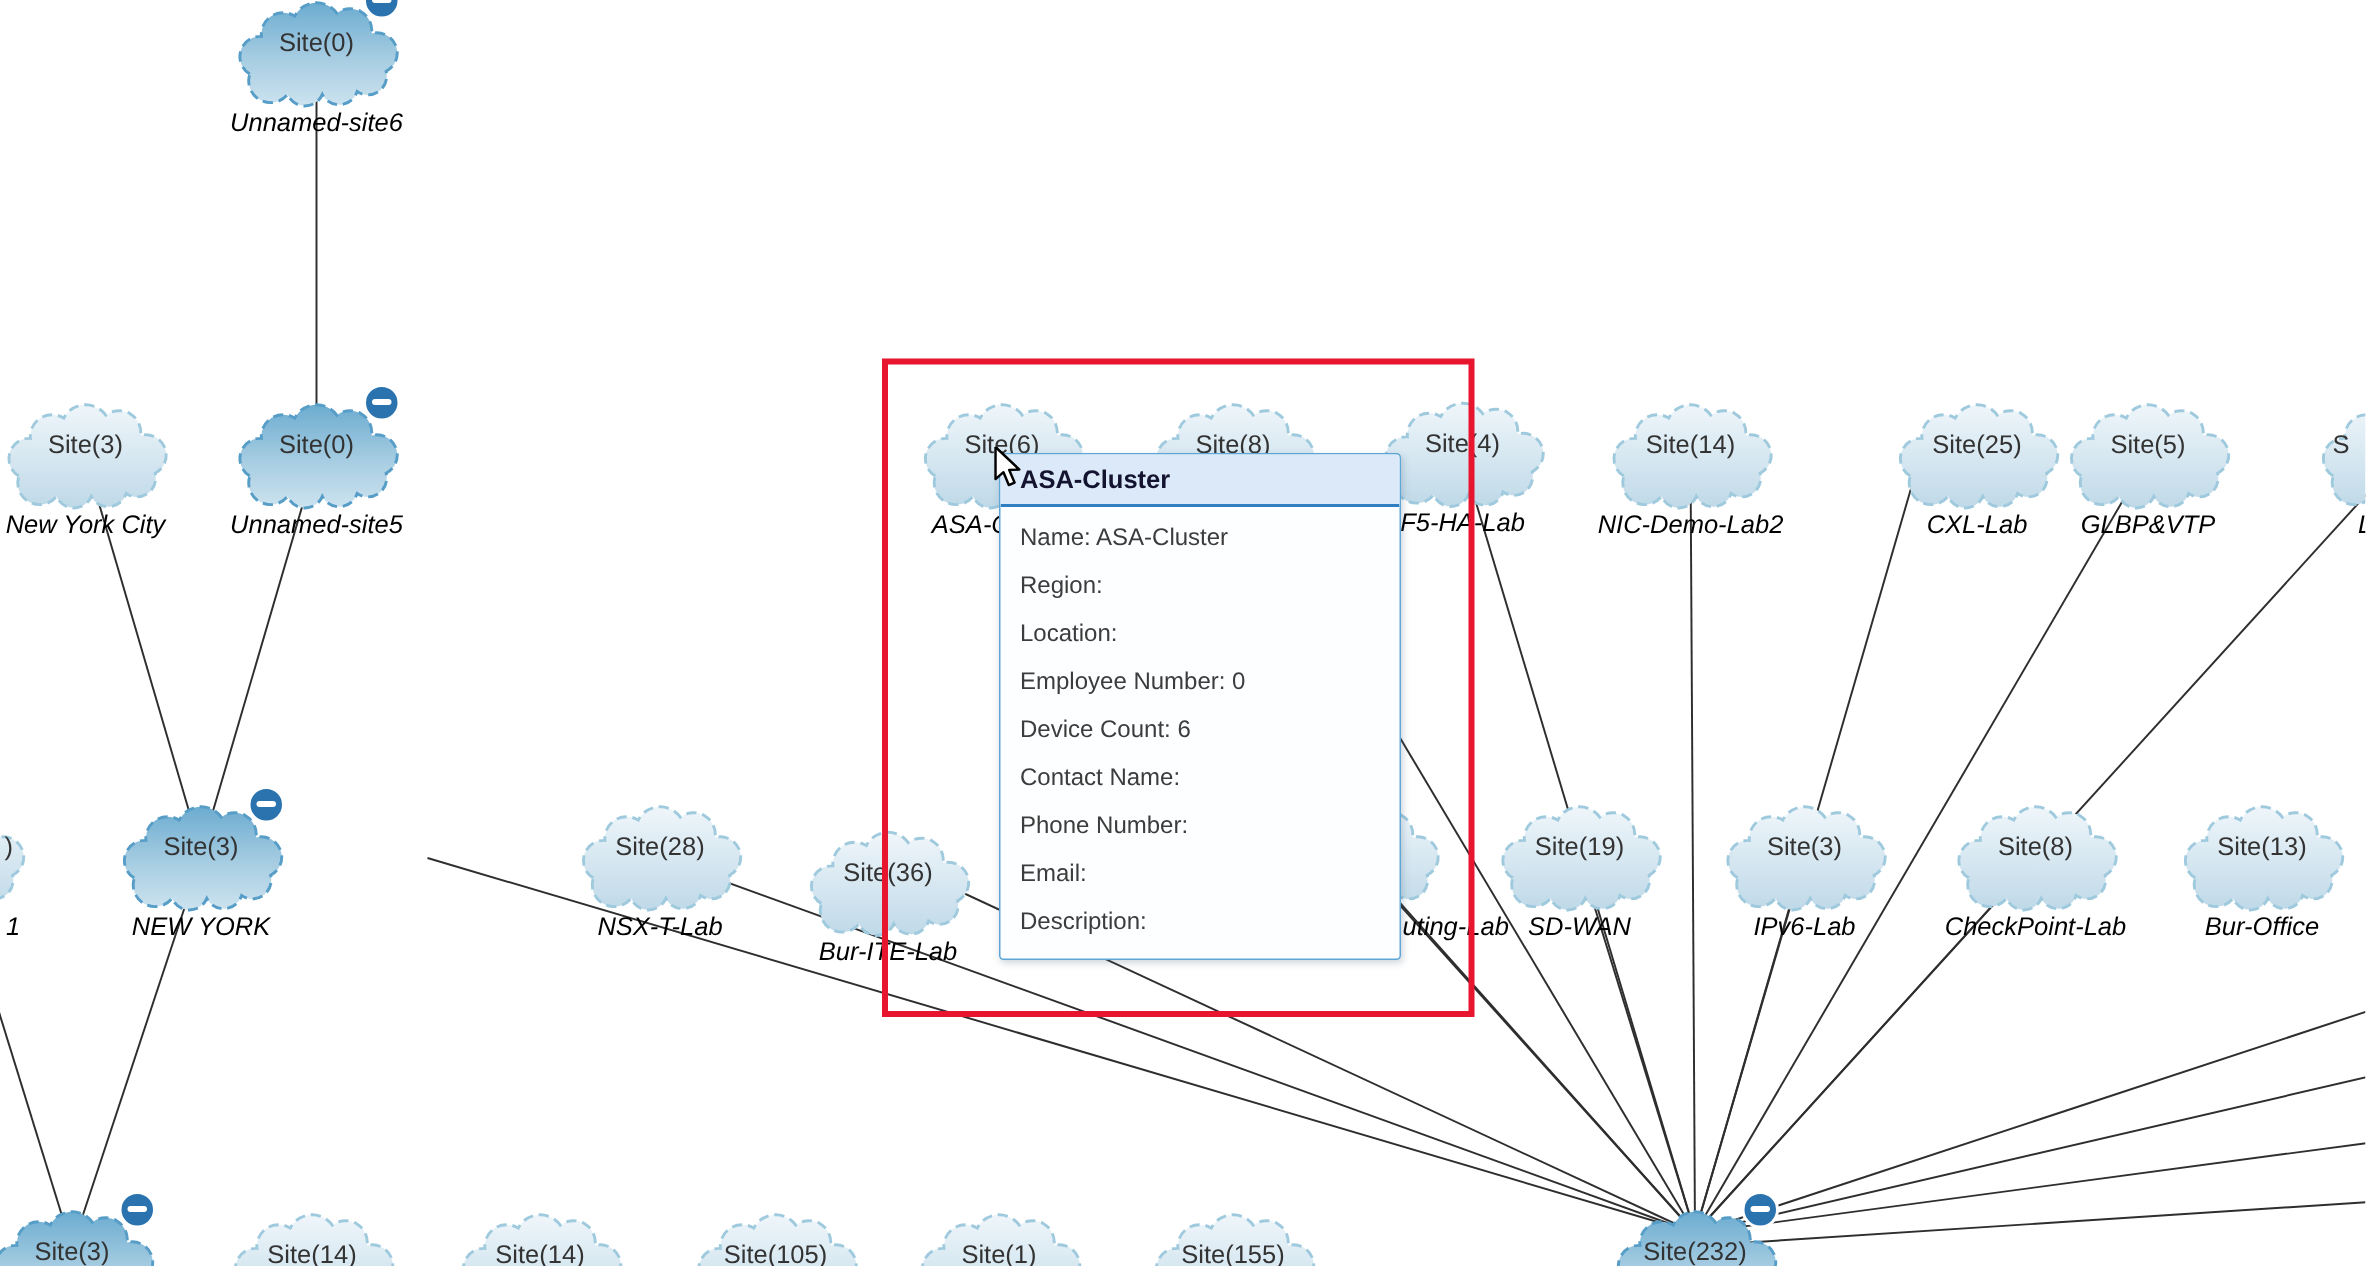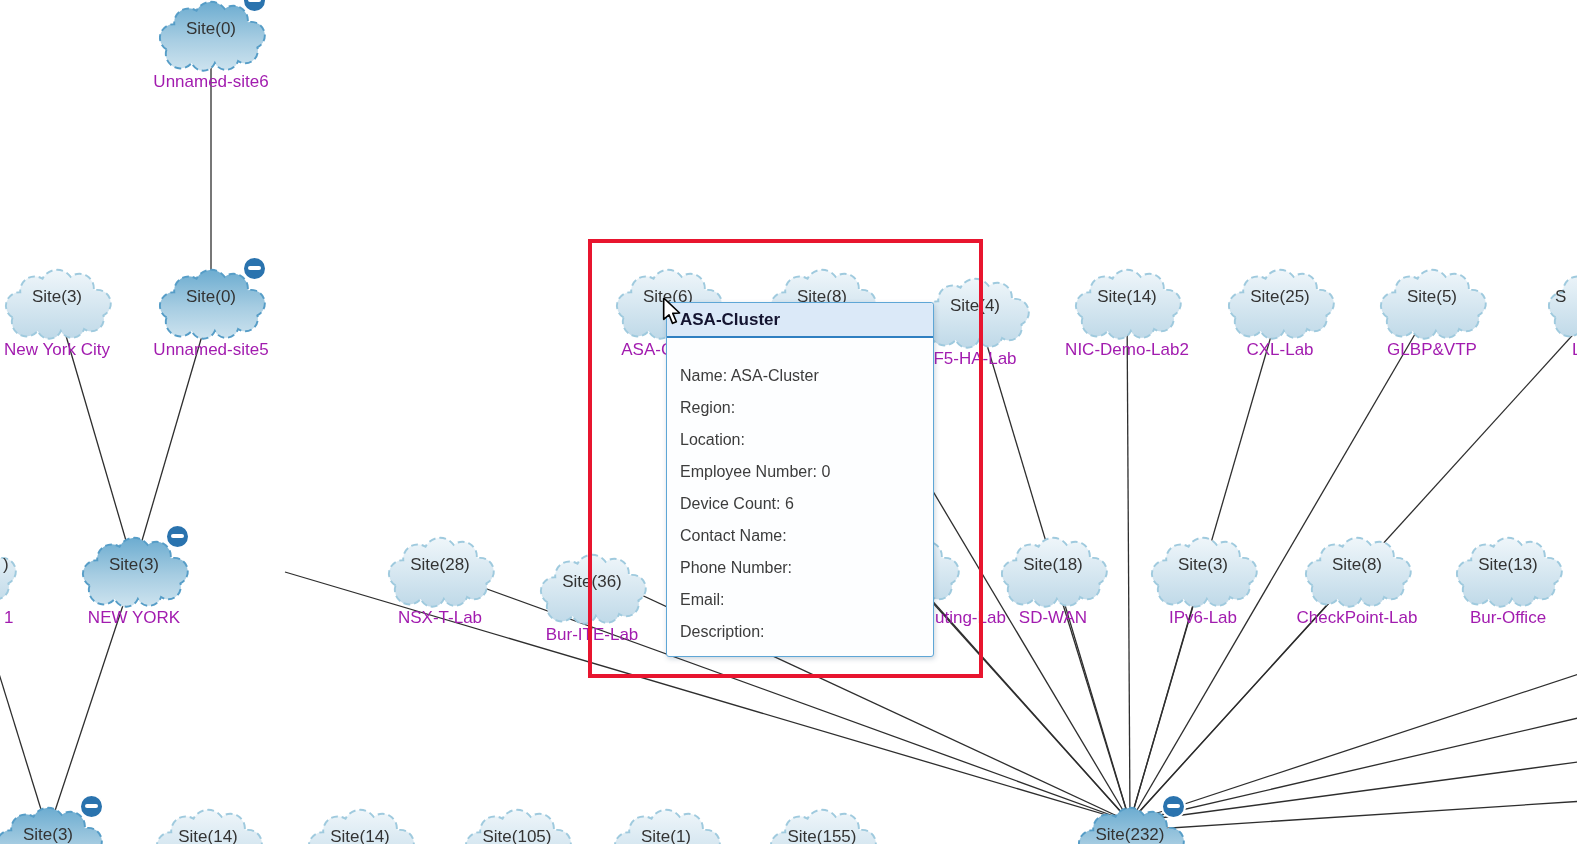--- a/index.html
+++ b/index.html
@@ -9,40 +9,40 @@
   }
   #lines{position:absolute;left:0;top:0;z-index:1;}
   .node{position:absolute;width:116px;height:78px;z-index:2;}
   .node .cloud{position:absolute;left:0;top:0;width:116px;height:78px;overflow:visible;}
   .site-text{
     position:absolute;left:0;right:0;top:26px;text-align:center;
     font-size:17px;color:#333;white-space:nowrap;
   }
   .node-label{
     position:absolute;left:50%;transform:translateX(-50%);top:79px;
-    white-space:nowrap;font-size:17px;color:#a21caf;
+    white-space:nowrap;font-size:17px;color:#000000;font-style:italic;
   }
   .badge{
     position:absolute;right:2px;top:-5px;width:25px;height:25px;border-radius:50%;
     background:#2a73ae;border:2px solid #fff;box-sizing:border-box;z-index:3;
   }
   .badge::after{
     content:"";position:absolute;left:4px;right:4px;top:8px;height:4px;
     background:#fff;border-radius:2px;
   }
   .selection-rect{position:absolute;border:4px solid #e8152f;box-sizing:border-box;z-index:4;}
   .tooltip{
     position:absolute;z-index:5;background:#fdfeff;border:1px solid #5ea6d6;
     border-radius:3px;box-shadow:1px 2px 5px rgba(60,90,120,.25);
   }
   .tooltip-header{
     background:#dbe9f8;border-bottom:2px solid #2f7fc1;padding:7px 13px 6px 13px;
     font-weight:bold;font-size:17px;color:#141430;border-radius:3px 3px 0 0;
   }
-  .tooltip-body{padding:22px 13px 8px 13px;}
+  .tooltip-body{padding:5px 13px 8px 13px;}
   .tooltip-row{font-size:16px;color:#3c3c3c;line-height:32px;white-space:nowrap;}
   #cursor{position:absolute;z-index:6;}
 </style>
 </head>
 <body>
 
 <div id="canvas">
 
   <svg width="0" height="0" style="position:absolute" aria-hidden="true">
     <defs>
@@ -113,35 +113,35 @@
       </svg>
       <span class="site-text">Site(6)</span>
       <div class="node-label">ASA-Cluster</div>
     </div>
     <div class="node" style="left: 764px; top: 261px;">
       <svg class="cloud" viewBox="0 0 120 80">
         <path d="M14,58 A14 14 0 0 1 22,32 A15 15 0 0 1 45,18 A17 17 0 0 1 74,16 A15 15 0 0 1 98,30 A14 14 0 0 1 108,56 A13 13 0 0 1 88,70 A13 13 0 0 1 64,72 A13 13 0 0 1 40,72 A15 15 0 0 1 14,58 Z" fill="url(#gLight)" stroke="#9fcade" stroke-width="2" stroke-dasharray="7 4"></path>
       </svg>
       <span class="site-text">Site(8)</span>
     </div>
-    <div class="node" style="left: 917px; top: 270px;">
+    <div class="node" style="left: 917px; top: 260px;">
       <svg class="cloud" viewBox="0 0 120 80">
         <path d="M14,58 A14 14 0 0 1 22,32 A15 15 0 0 1 45,18 A17 17 0 0 1 74,16 A15 15 0 0 1 98,30 A14 14 0 0 1 108,56 A13 13 0 0 1 88,70 A13 13 0 0 1 64,72 A13 13 0 0 1 40,72 A15 15 0 0 1 14,58 Z" fill="url(#gLight)" stroke="#9fcade" stroke-width="2" stroke-dasharray="7 4"></path>
       </svg>
       <span class="site-text">Site(4)</span>
       <div class="node-label">F5-HA-Lab</div>
     </div>
     <div class="node" style="left: 1069px; top: 261px;">
       <svg class="cloud" viewBox="0 0 120 80">
         <path d="M14,58 A14 14 0 0 1 22,32 A15 15 0 0 1 45,18 A17 17 0 0 1 74,16 A15 15 0 0 1 98,30 A14 14 0 0 1 108,56 A13 13 0 0 1 88,70 A13 13 0 0 1 64,72 A13 13 0 0 1 40,72 A15 15 0 0 1 14,58 Z" fill="url(#gLight)" stroke="#9fcade" stroke-width="2" stroke-dasharray="7 4"></path>
       </svg>
       <span class="site-text">Site(14)</span>
       <div class="node-label">NIC-Demo-Lab2</div>
     </div>
-    <div class="node" style="left: 1222px; top: 261px;">
+    <div class="node" style="left: 1260px; top: 261px;">
       <svg class="cloud" viewBox="0 0 120 80">
         <path d="M14,58 A14 14 0 0 1 22,32 A15 15 0 0 1 45,18 A17 17 0 0 1 74,16 A15 15 0 0 1 98,30 A14 14 0 0 1 108,56 A13 13 0 0 1 88,70 A13 13 0 0 1 64,72 A13 13 0 0 1 40,72 A15 15 0 0 1 14,58 Z" fill="url(#gLight)" stroke="#9fcade" stroke-width="2" stroke-dasharray="7 4"></path>
       </svg>
       <span class="site-text">Site(25)</span>
       <div class="node-label">CXL-Lab</div>
     </div>
     <div class="node" style="left: 1374px; top: 261px;">
       <svg class="cloud" viewBox="0 0 120 80">
         <path d="M14,58 A14 14 0 0 1 22,32 A15 15 0 0 1 45,18 A17 17 0 0 1 74,16 A15 15 0 0 1 98,30 A14 14 0 0 1 108,56 A13 13 0 0 1 88,70 A13 13 0 0 1 64,72 A13 13 0 0 1 40,72 A15 15 0 0 1 14,58 Z" fill="url(#gLight)" stroke="#9fcade" stroke-width="2" stroke-dasharray="7 4"></path>
       </svg>
@@ -188,21 +188,21 @@
       <svg class="cloud" viewBox="0 0 120 80">
         <path d="M14,58 A14 14 0 0 1 22,32 A15 15 0 0 1 45,18 A17 17 0 0 1 74,16 A15 15 0 0 1 98,30 A14 14 0 0 1 108,56 A13 13 0 0 1 88,70 A13 13 0 0 1 64,72 A13 13 0 0 1 40,72 A15 15 0 0 1 14,58 Z" fill="url(#gLight)" stroke="#9fcade" stroke-width="2" stroke-dasharray="7 4"></path>
       </svg>
       <span class="site-text"></span>
       <div class="node-label" style="left: 88px; transform: none;">uting-Lab</div>
     </div>
     <div class="node" style="left: 995px; top: 529px;">
       <svg class="cloud" viewBox="0 0 120 80">
         <path d="M14,58 A14 14 0 0 1 22,32 A15 15 0 0 1 45,18 A17 17 0 0 1 74,16 A15 15 0 0 1 98,30 A14 14 0 0 1 108,56 A13 13 0 0 1 88,70 A13 13 0 0 1 64,72 A13 13 0 0 1 40,72 A15 15 0 0 1 14,58 Z" fill="url(#gLight)" stroke="#9fcade" stroke-width="2" stroke-dasharray="7 4"></path>
       </svg>
-      <span class="site-text">Site(18)</span>
+      <span class="site-text">Site(19)</span>
       <div class="node-label">SD-WAN</div>
     </div>
     <div class="node" style="left: 1145px; top: 529px;">
       <svg class="cloud" viewBox="0 0 120 80">
         <path d="M14,58 A14 14 0 0 1 22,32 A15 15 0 0 1 45,18 A17 17 0 0 1 74,16 A15 15 0 0 1 98,30 A14 14 0 0 1 108,56 A13 13 0 0 1 88,70 A13 13 0 0 1 64,72 A13 13 0 0 1 40,72 A15 15 0 0 1 14,58 Z" fill="url(#gLight)" stroke="#9fcade" stroke-width="2" stroke-dasharray="7 4"></path>
       </svg>
       <span class="site-text">Site(3)</span>
       <div class="node-label">IPv6-Lab</div>
     </div>
     <div class="node" style="left: 1299px; top: 529px;">

